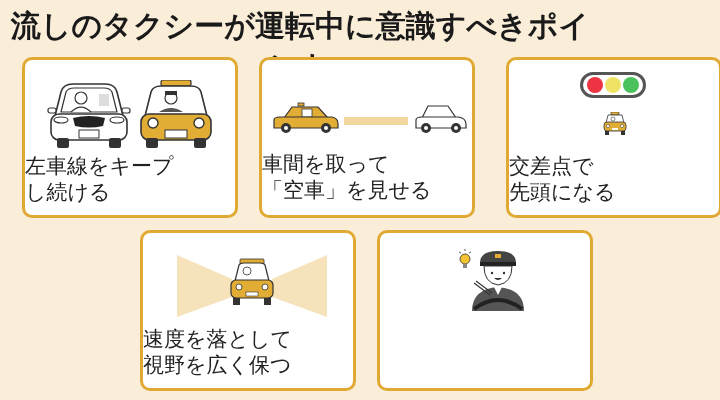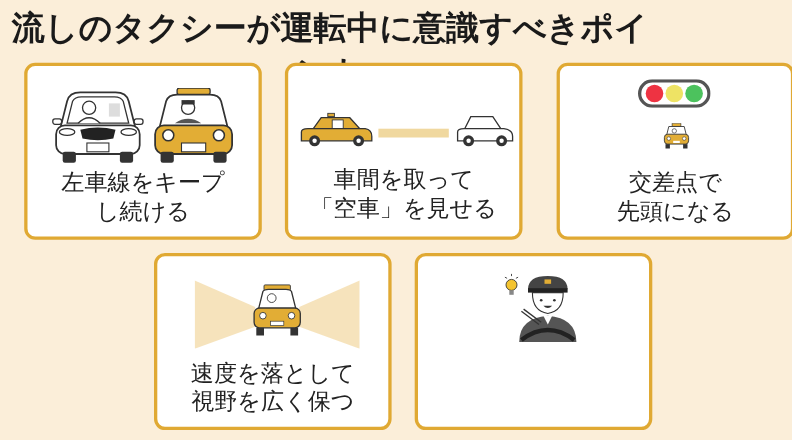--- a/index.html
+++ b/index.html
@@ -18,21 +18,21 @@
     .card {
       position:absolute; box-sizing:border-box;
       width:216px; height:161px;
       background:#ffffff;
       border:3px solid #e0a933;
       border-radius:10px;
       overflow:hidden;
     }
     .card .label {
       position:absolute; left:0; right:0; bottom:10px;
-      text-align:center; font-size:21px; line-height:26px;
+      text-align:left; font-size:21px; line-height:26px;
       color:#222; white-space:pre-line;
     }
     .illus { position:absolute; }
     svg { display:block; }
   </style>
 </head>
 <body>
 
 <div class="title">流しのタクシーが運転中に意識すべきポイント</div>
 

